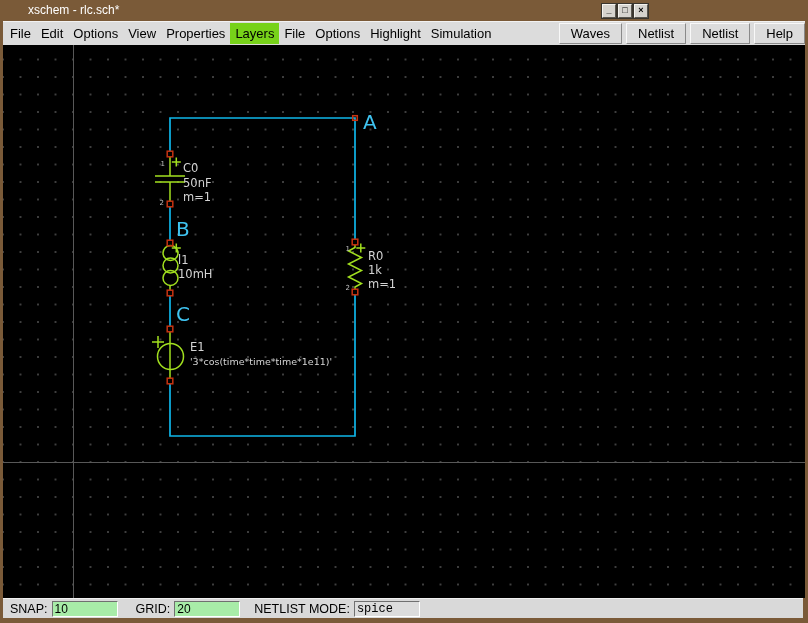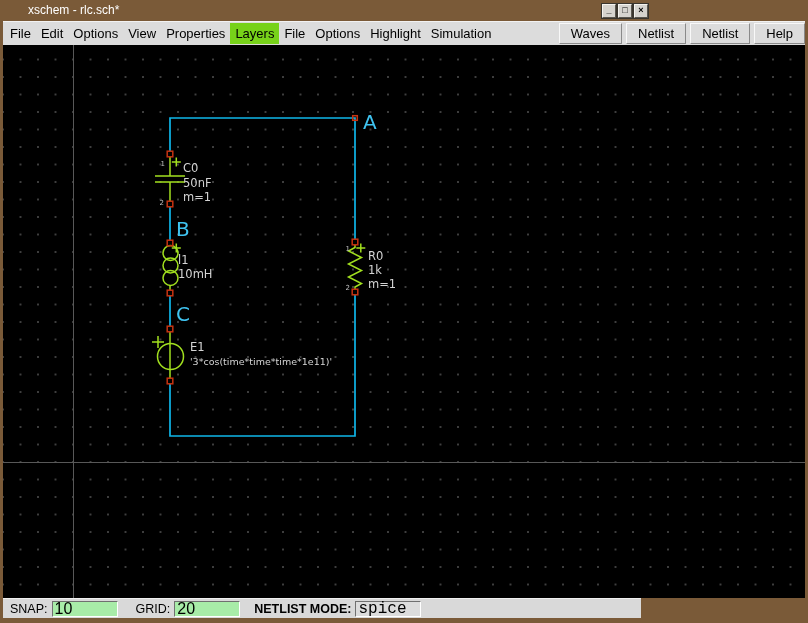--- a/index.html
+++ b/index.html
@@ -53,29 +53,29 @@
   .wire{stroke:var(--wire); stroke-width:1.7; fill:none;}
   .comp{stroke:var(--component); stroke-width:1.5; fill:none;}
   .pin-rect{stroke:var(--pin); stroke-width:1.5; fill:none;}
   .node-label{fill:var(--node-label); font-family:"DejaVu Sans", sans-serif; font-size:20px;}
   .comp-text{fill:var(--comp-text); font-family:"DejaVu Sans", sans-serif; font-size:11.5px;}
   .comp-text.small{font-size:9.5px;}
   .pin-num{fill:var(--pin-number); font-family:"DejaVu Sans", sans-serif; font-size:7px;}
   .axis{stroke:var(--axis); stroke-width:1;}
   
   .statusbar{
-    position:absolute; top:598px; left:3px; width:638px; height:20px;
+    position:absolute; top:598px; left:3px; width:800px; height:20px;
     background:var(--status-bg); border-top:1px solid #f0f0f0;
     display:flex; align-items:center; font-size:12.5px; color:#000;
     box-sizing:border-box;
   }
   .sb-label{margin-left:7px; white-space:nowrap;}
   .sb-entry{
     margin-left:4px; width:60px; height:14px; line-height:14px;
-    padding:0 2px; font-size:16px;
+    padding:0 2px; font-size:12px;
     border:1px solid; border-color:#707070 #ffffff #ffffff #707070;
   }
   .sb-entry.green{background:var(--entry-green);}
   .sb-entry.gray{background:var(--entry-gray);font-family:Liberation Mono, monospace;}
   .sb-mouse{margin-left:6px; white-space:nowrap;}
 </style>
 </head>
 <body>
 
 <div class="window">
@@ -171,17 +171,17 @@
       <text class="node-label" x="173" y="191">B</text>
       <text class="node-label" x="173" y="276">C</text>
     </svg>
   </div>
 
   <div class="statusbar">
     <span class="sb-label">SNAP:</span>
     <div class="sb-entry green">10</div>
     <span class="sb-label" style="margin-left:18px;">GRID:</span>
     <div class="sb-entry green">20</div>
-    <span class="sb-label" style="margin-left:14px;font-weight:bold;">NETLIST MODE:</span>
+    <span class="sb-label" style="margin-left:14px;">NETLIST MODE:</span>
     <div class="sb-entry gray">spice</div>
   </div>
 
 </div>
 
 </body></html>

